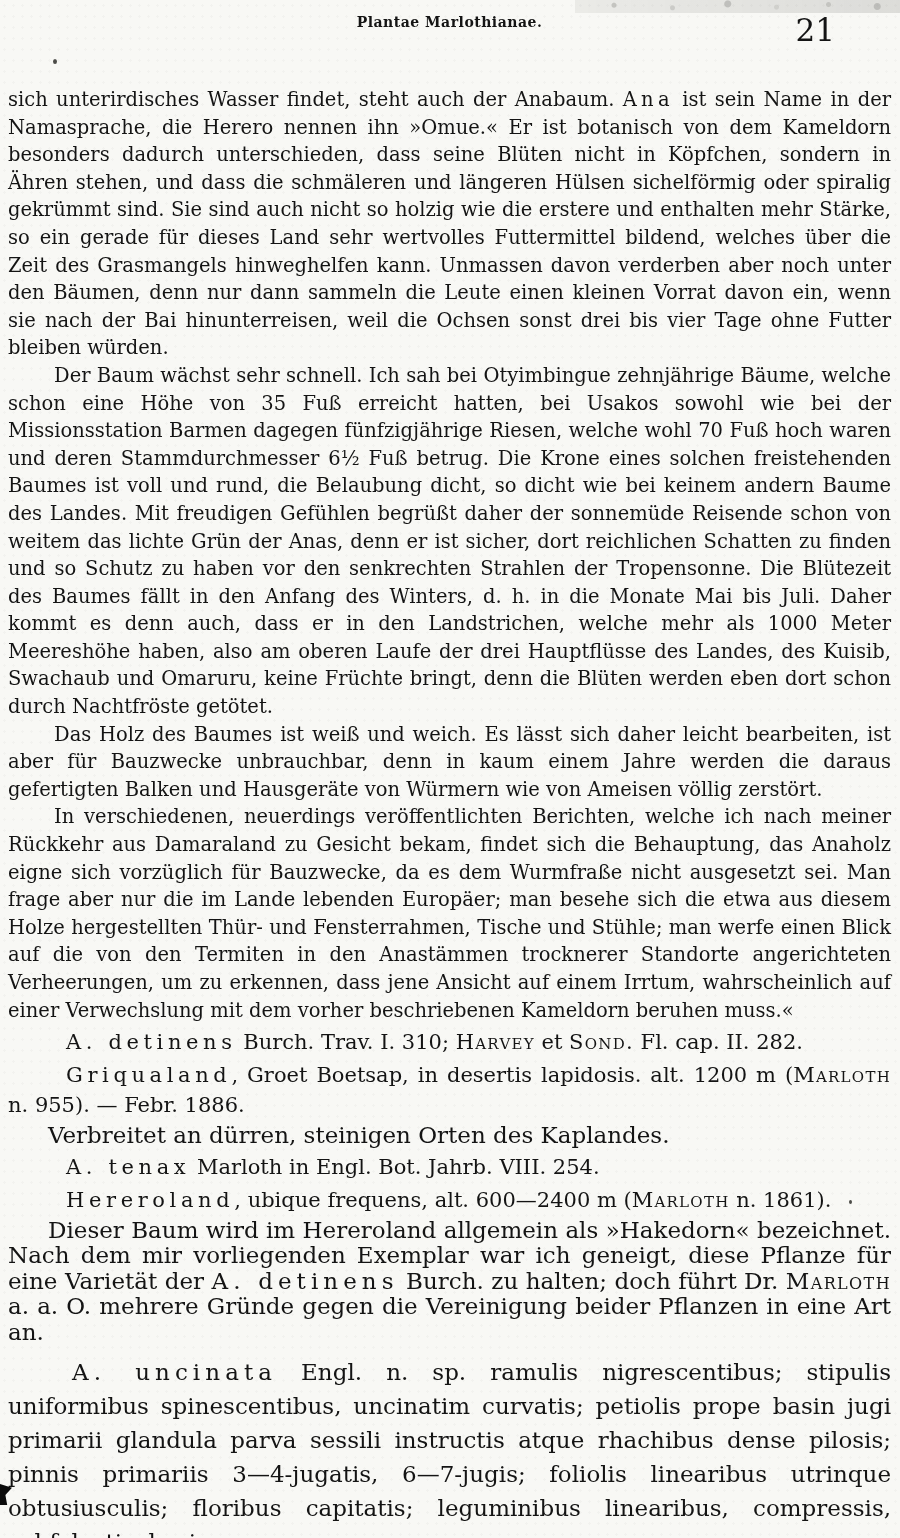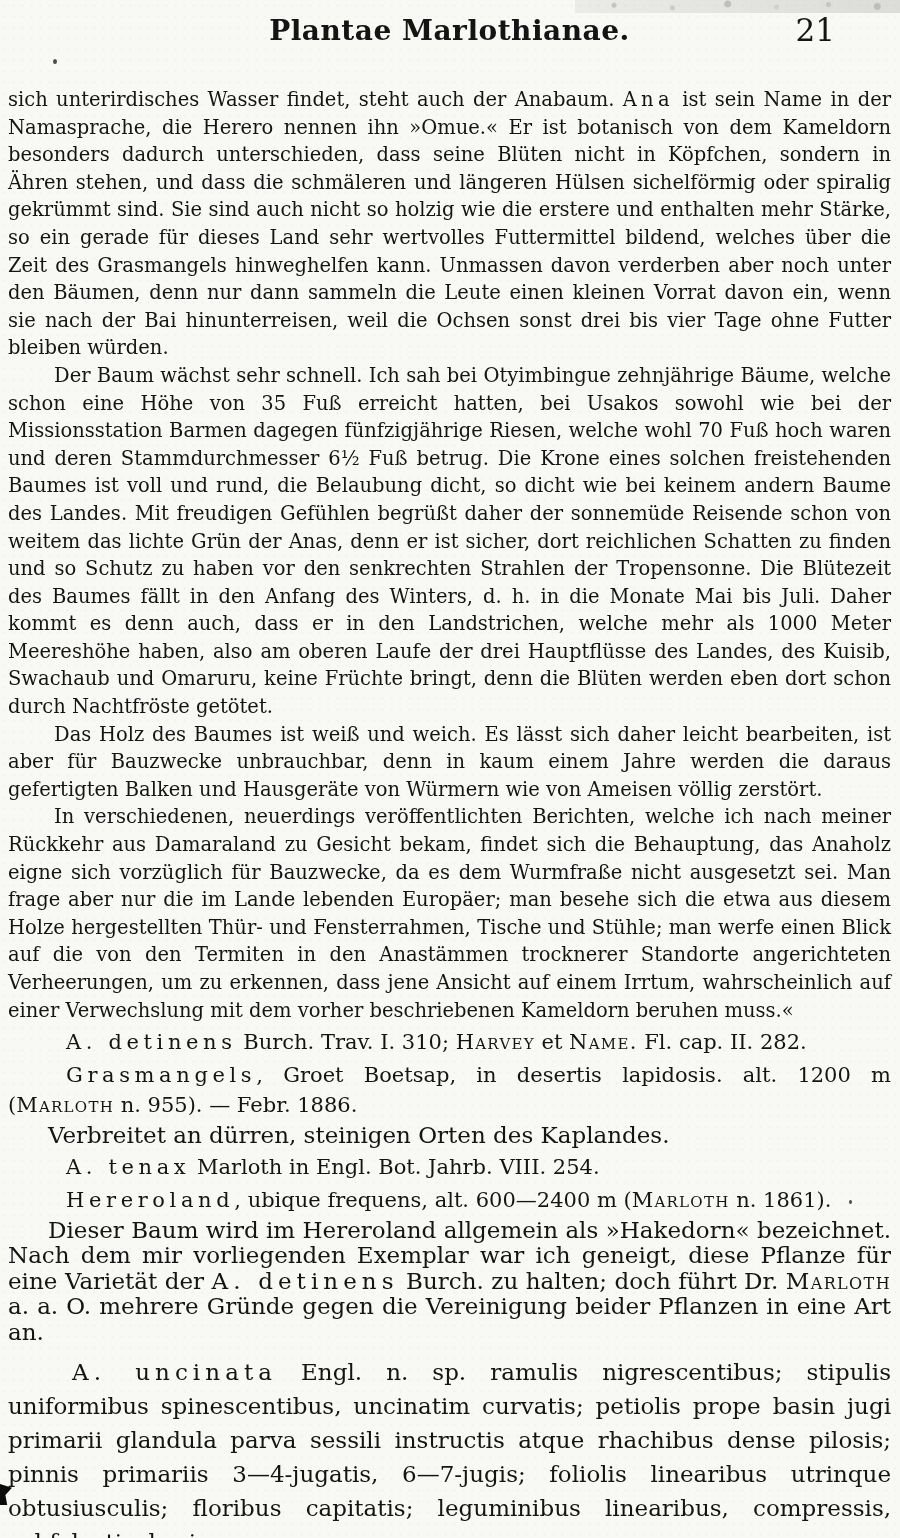--- a/index.html
+++ b/index.html
@@ -12,21 +12,21 @@
     background-size:9px 11px;
     overflow:hidden;
     box-sizing:border-box;
     padding:14px 9px 0 8px;
     font-family:"DejaVu Serif","Liberation Serif",serif;
     color:#141414;
   }
   .hdr{position:relative;height:34px;margin-bottom:38px;}
   .hdr .title{
     position:absolute;left:0;right:0;text-align:center;
-    font-size:28px;font-weight:700;letter-spacing:0.5px;
+    font-size:14px;font-weight:700;letter-spacing:0.5px;
   }
   .hdr .pnum{
     position:absolute;right:56px;top:-2px;
     font-size:31px;font-weight:400;
   }
   p{margin:0;text-align:justify;}
   .p{font-size:19.5px;line-height:27.6px;text-indent:46px;}
   .p.noindent{text-indent:0;}
   .entry{font-size:21px;line-height:30px;text-indent:58px;margin-top:3px;}
   .note{font-size:23px;line-height:25.5px;text-indent:40px;margin-top:3px;}
@@ -70,23 +70,23 @@
   </div>
 
   <p class="p noindent"><span>sich unterirdisches Wasser findet, steht auch der Anabaum. </span><span class="gesperrt">Ana</span><span> ist sein Name in der Namasprache, die Herero nennen ihn »Omue.« Er ist botanisch von dem Kameldorn besonders dadurch unterschieden, dass seine Blüten nicht in Köpfchen, sondern in Ähren stehen, und dass die schmäleren und längeren Hülsen sichelförmig oder spiralig gekrümmt sind. Sie sind auch nicht so holzig wie die erstere und enthalten mehr Stärke, so ein gerade für dieses Land sehr wertvolles Futtermittel bildend, welches über die Zeit des Grasmangels hinweghelfen kann. Unmassen davon verderben aber noch unter den Bäumen, denn nur dann sammeln die Leute einen kleinen Vorrat davon ein, wenn sie nach der Bai hinunterreisen, weil die Ochsen sonst drei bis vier Tage ohne Futter bleiben würden.</span></p>
 
   <p class="p">Der Baum wächst sehr schnell. Ich sah bei Otyimbingue zehnjährige Bäume, welche schon eine Höhe von 35 Fuß erreicht hatten, bei Usakos sowohl wie bei der Missionsstation Barmen dagegen fünfzigjährige Riesen, welche wohl 70 Fuß hoch waren und deren Stammdurchmesser 6½ Fuß betrug. Die Krone eines solchen freistehenden Baumes ist voll und rund, die Belaubung dicht, so dicht wie bei keinem andern Baume des Landes. Mit freudigen Gefühlen begrüßt daher der sonnemüde Reisende schon von weitem das lichte Grün der Anas, denn er ist sicher, dort reichlichen Schatten zu finden und so Schutz zu haben vor den senkrechten Strahlen der Tropensonne. Die Blütezeit des Baumes fällt in den Anfang des Winters, d. h. in die Monate Mai bis Juli. Daher kommt es denn auch, dass er in den Landstrichen, welche mehr als 1000 Meter Meereshöhe haben, also am oberen Laufe der drei Hauptflüsse des Landes, des Kuisib, Swachaub und Omaruru, keine Früchte bringt, denn die Blüten werden eben dort schon durch Nachtfröste getötet.</p>
 
   <p class="p">Das Holz des Baumes ist weiß und weich. Es lässt sich daher leicht bearbeiten, ist aber für Bauzwecke unbrauchbar, denn in kaum einem Jahre werden die daraus gefertigten Balken und Hausgeräte von Würmern wie von Ameisen völlig zerstört.</p>
 
   <p class="p">In verschiedenen, neuerdings veröffentlichten Berichten, welche ich nach meiner Rückkehr aus Damaraland zu Gesicht bekam, findet sich die Behauptung, das Anaholz eigne sich vorzüglich für Bauzwecke, da es dem Wurmfraße nicht ausgesetzt sei. Man frage aber nur die im Lande lebenden Europäer; man besehe sich die etwa aus diesem Holze hergestellten Thür- und Fensterrahmen, Tische und Stühle; man werfe einen Blick auf die von den Termiten in den Anastämmen trocknerer Standorte angerichteten Verheerungen, um zu erkennen, dass jene Ansicht auf einem Irrtum, wahrscheinlich auf einer Verwechslung mit dem vorher beschriebenen Kameldorn beruhen muss.«</p>
 
-  <p class="entry"><span class="gesperrt">A. detinens</span><span> Burch.  Trav. I. 310; </span><span class="sc">Harvey</span><span> et </span><span class="sc">Name.</span><span> Fl. cap. II. 282.</span></p>
+  <p class="entry"><span class="gesperrt">A. detinens</span><span> Burch.  Trav. I. 310; </span><span class="sc">Harvey</span><span> et </span><span class="sc">Sond.</span><span> Fl. cap. II. 282.</span></p>
 
-  <p class="entry"><span class="gesperrt">Grasmangels</span><span>, Groet Boetsap, in desertis lapidosis. alt. 1200 m (</span><span class="sc">Marloth</span><span> n. 955). — Febr. 1886.</span></p>
+  <p class="entry"><span class="gesperrt">Griqualand</span><span>, Groet Boetsap, in desertis lapidosis. alt. 1200 m (</span><span class="sc">Marloth</span><span> n. 955). — Febr. 1886.</span></p>
 
   <p class="note">Verbreitet an dürren, steinigen Orten des Kaplandes.</p>
 
   <p class="entry"><span class="gesperrt">A. tenax</span><span> Marloth in Engl. Bot. Jahrb. VIII. 254.</span></p>
 
   <p class="entry"><span class="gesperrt">Hereroland</span><span>, ubique frequens, alt. 600—2400 m (</span><span class="sc">Marloth</span><span> n. 1861).</span></p>
 
   <p class="note"><span>Dieser Baum wird im Hereroland allgemein als »Hakedorn« bezeichnet. Nach dem mir vorliegenden Exemplar war ich geneigt, diese Pflanze für eine Varietät der </span><span class="gesperrt">A. detinens</span><span> Burch. zu halten; doch führt Dr. </span><span class="sc">Marloth</span><span> a. a. O. mehrere Gründe gegen die Vereinigung beider Pflanzen in eine Art an.</span></p>
 
   <p class="diagnosis"><span class="gesperrt">A. uncinata</span><span> Engl. n. sp. ramulis nigrescentibus; stipulis uniformibus spinescentibus, uncinatim curvatis; petiolis prope basin jugi primarii glandula parva sessili instructis atque rhachibus dense pilosis; pinnis primariis 3—4-jugatis, 6—7-jugis; foliolis linearibus utrinque obtusiusculis; floribus capitatis; leguminibus linearibus, compressis, subfalcatis, basin</span></p>

